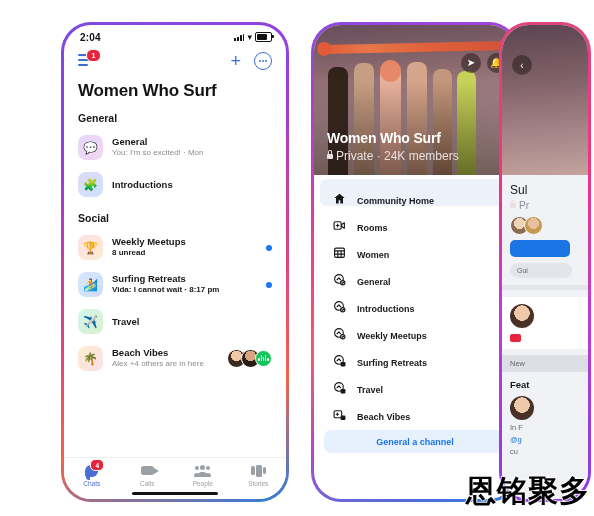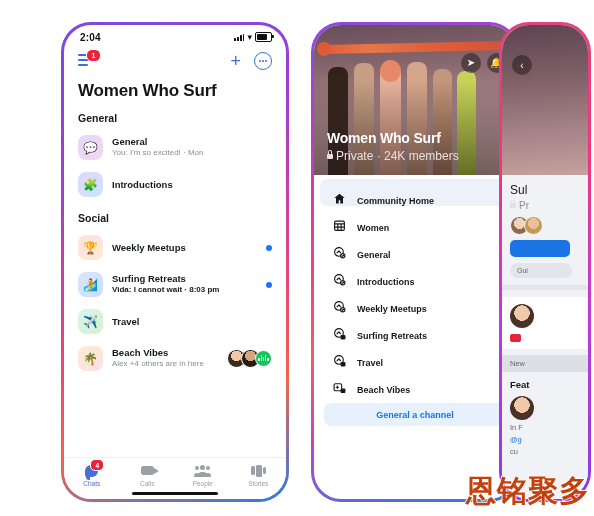--- a/index.html
+++ b/index.html
@@ -246,21 +246,21 @@
   .t3-newbar{background:#dcdfe4;margin:6px -8px 0 -8px;padding:4px 8px;font-size:7.5px;color:#65686c;}
   .t3-feat{font-size:9.5px;font-weight:bold;color:#16181a;margin-top:7px;}
   .t3-line{font-size:7.5px;color:#65686c;margin-top:3px;}
   .t3-line.blue{color:#1b74e4;}
 
   
   .watermark{
     position:absolute;right:4px;bottom:4px;
     font-family:"DejaVu Sans",sans-serif;
     font-size:30px;font-weight:bold;
-    color:#c2410c;
+    color:#000000;
     -webkit-text-stroke:1.5px #ffffff;
     paint-order:stroke fill;
     letter-spacing:1px;
     white-space:nowrap;
     text-shadow:0 0 2px #fff;
   }
 </style>
 </head>
 <body>
 
@@ -317,28 +317,29 @@
             <div class="chat-av av-intro">🧩</div>
             <div class="chat-txt">
               <div class="chat-name">Introductions</div>
             </div>
           </div>
           <div class="section-head">Social</div>
           <div class="chat-row">
             <div class="chat-av av-meetup">🏆</div>
             <div class="chat-txt">
               <div class="chat-name unread">Weekly Meetups</div>
+              <div class="chat-prev unread">8 unread</div>
             </div>
             <div class="dot-blue"></div>
           </div>
           <div class="chat-row">
             <div class="chat-av av-retreat">🏄</div>
             <div class="chat-txt">
               <div class="chat-name unread">Surfing Retreats</div>
-              <div class="chat-prev unread">Vida: I cannot wait · 8:03 pm</div>
+              <div class="chat-prev unread">Vida: I cannot wait · 8:17 pm</div>
             </div>
             <div class="dot-blue"></div>
           </div>
           <div class="chat-row">
             <div class="chat-av av-travel">✈️</div>
             <div class="chat-txt">
               <div class="chat-name">Travel</div>
             </div>
           </div>
           <div class="chat-row">
@@ -437,20 +438,30 @@
             <div class="chan-ico">
               <svg width="13" height="13" viewBox="0 0 24 24" fill="#16181a">
                 <path d="M12 3 2.5 11h3v10h5v-6h3v6h5V11h3z"></path>
               </svg>
             </div>
             <div class="chan-label">Community Home</div>
           </div>
           <div class="chan-row">
             <div class="chan-ico">
               <svg width="13" height="13" viewBox="0 0 24 24" fill="none" stroke="#16181a" stroke-width="2.1" stroke-linecap="round" stroke-linejoin="round">
+                <rect x="2" y="5" width="13" height="14" rx="2.5"></rect>
+                <path d="M8.5 9.5v5M6 12h5"></path>
+                <path d="M16 10l5-3v10l-5-3z"></path>
+              </svg>
+            </div>
+            <div class="chan-label">Rooms</div>
+          </div>
+          <div class="chan-row">
+            <div class="chan-ico">
+              <svg width="13" height="13" viewBox="0 0 24 24" fill="none" stroke="#16181a" stroke-width="2.1" stroke-linecap="round" stroke-linejoin="round">
                 <rect x="3" y="4" width="18" height="17" rx="2.5"></rect>
                 <path d="M3 9h18M9 9v12M15 9v12M3 15h18"></path>
               </svg>
             </div>
             <div class="chan-label">Women</div>
           </div>
           <div class="chan-row">
             <div class="chan-ico">
               <svg width="13" height="13" viewBox="0 0 24 24" fill="none" stroke="#16181a" stroke-width="2.1" stroke-linecap="round" stroke-linejoin="round">
                 <circle cx="11" cy="11" r="8"></circle>

